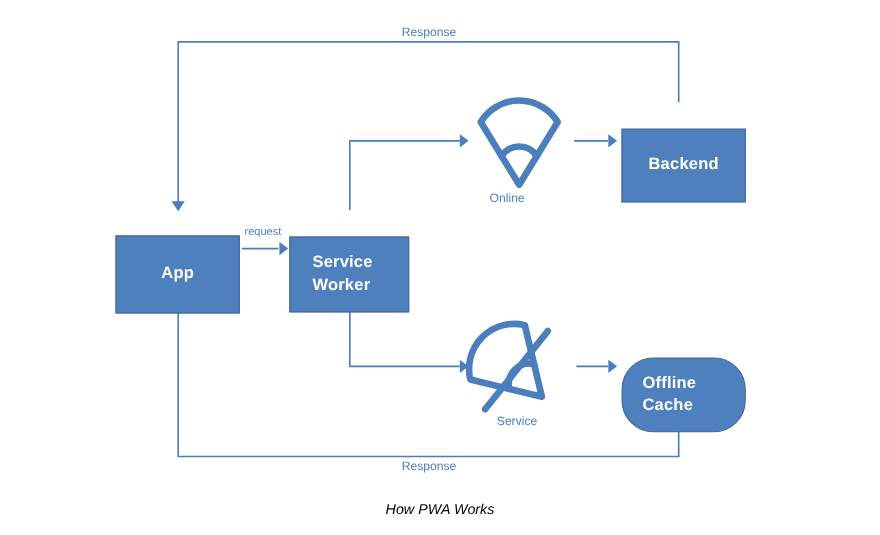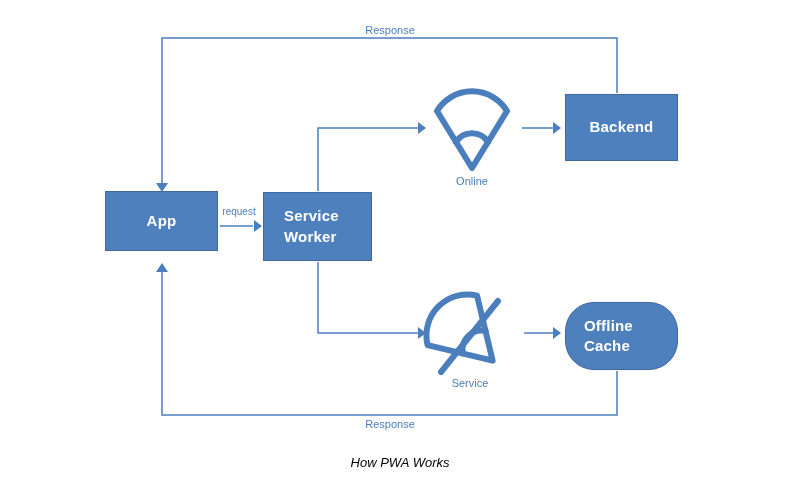--- a/index.html
+++ b/index.html
@@ -16,40 +16,41 @@
     background:#4d80bd;
     border:1px solid #41679b;
     color:#ffffff;
     font-weight:bold;
     font-size:15px;
     letter-spacing:.2px;
     display:flex;
     align-items:center;
     box-sizing:border-box;
     line-height:1.35;
+    margin-top:23px;
   }
   .node.centered{justify-content:center;text-align:center;}
   .node.leftpad{text-align:left;}
-  .node-app{left:105px;top:191px;width:113px;height:60px;}
+  .node-app{left:105px;top:191px;width:113px;height:71px;}
   .node-sw{left:263px;top:192px;width:109px;height:69px;padding-left:20px;padding-right:20px;}
   .node-backend{left:565px;top:94px;width:113px;height:67px;}
   .node-cache{left:565px;top:302px;width:113px;height:68px;padding-left:18px;padding-right:26px;border-radius:29px;}
   .edge-label{
     position:absolute;
     color:#4a7ebd;
     font-size:11px;
     font-weight:normal;
     transform:translateX(-50%);
     white-space:nowrap;
   }
   .edge-label.small{font-size:10px;font-weight:normal;}
   .lbl-response-top{left:390px;top:24px;}
   .lbl-response-bottom{left:390px;top:418px;}
   .lbl-request{left:239px;top:206px;}
-  .lbl-online{left:472px;top:175px;}
+  .lbl-online{left:461px;top:175px;}
   .lbl-offline{left:470px;top:377px;}
   .caption{
     position:absolute;
     left:400px;top:455px;
     transform:translateX(-50%);
     color:#000000;
     font-size:13px;
     font-style:italic;
     white-space:nowrap;
   }

